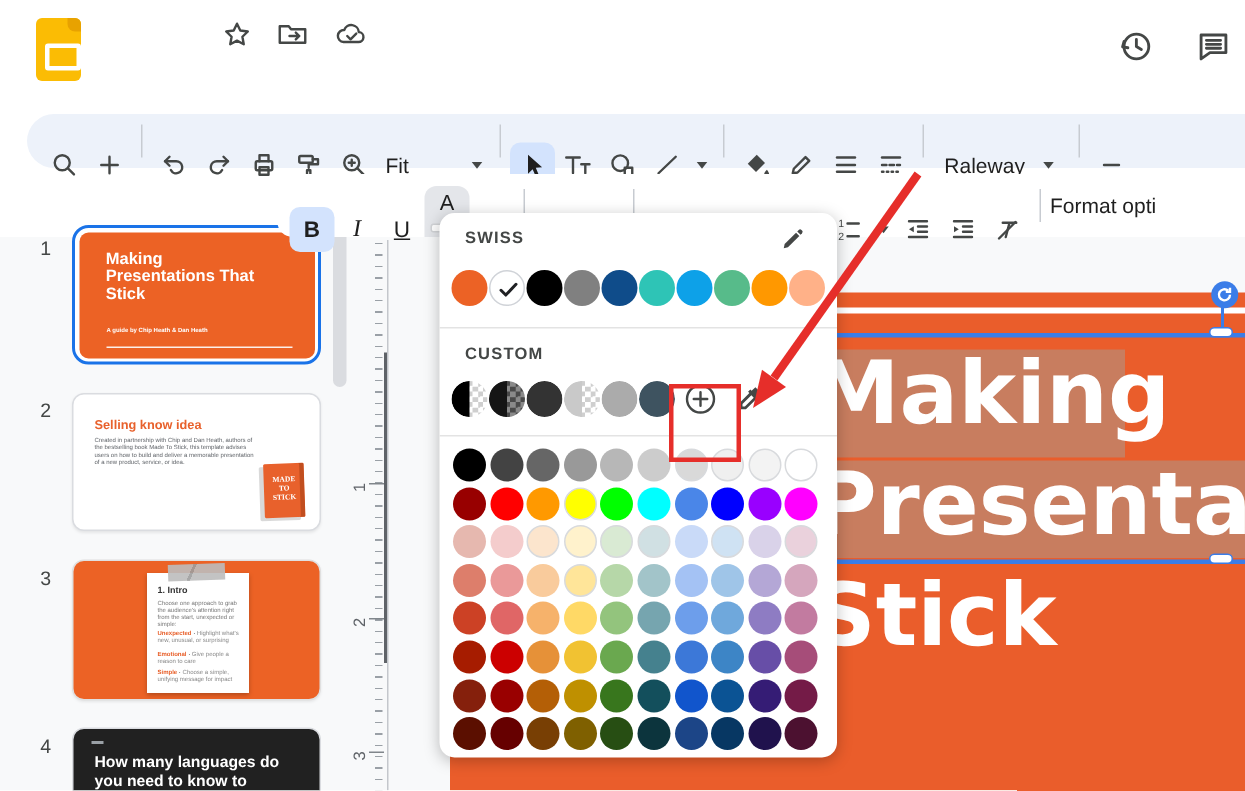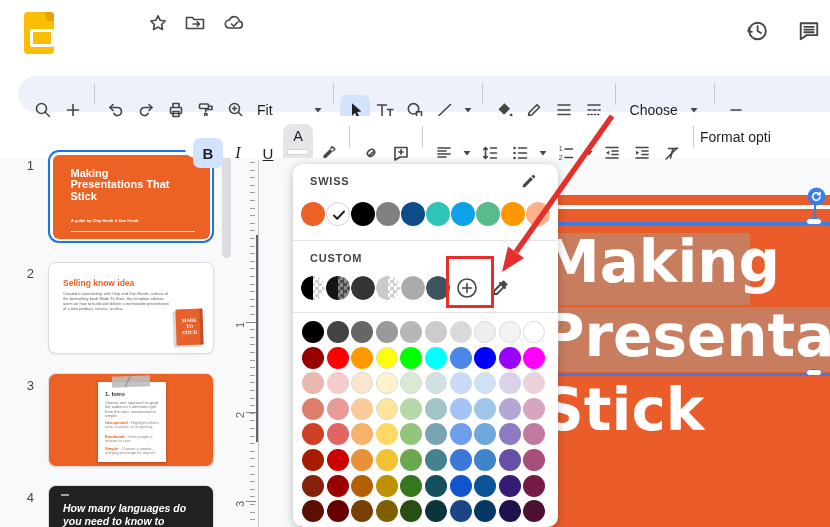--- a/index.html
+++ b/index.html
@@ -58,42 +58,42 @@
   .note{position:absolute;left:49px;top:8px;width:68px;height:80px;background:#fff;box-shadow:0 1px 3px rgba(0,0,0,.25);}
   .tape{position:absolute;left:63px;top:2px;width:38px;height:11px;background:#bdbdbd;opacity:.9;transform:rotate(-2deg);
         background-image:linear-gradient(115deg,transparent 40%,#9e9e9e 40%,#9e9e9e 45%,transparent 45%);}
   .n-title{position:absolute;left:7px;top:9px;font-size:6px;font-weight:bold;color:#333;}
   .n-body{position:absolute;left:7px;top:18px;width:56px;color:#777;}
   .n-bul{position:absolute;left:7px;width:58px;}
   .n-bul .bl{color:#e8612c;font-weight:bold;}
   .n-bul .bs{color:#888;}
   .thumb4{top:485px;height:60px;background:#212121;border:1px solid #dadce0;position:absolute;overflow:hidden;}
   .t4-dash{position:absolute;left:12px;top:8px;width:8px;height:2px;background:#9aa0a6;}
-  .t4-title{position:absolute;left:14px;top:16px;width:140px;color:#fff;font-weight:bold;font-size:10.5px;line-height:13px;font-style:italic;}
+  .t4-title{position:absolute;left:14px;top:16px;width:140px;color:#fff;font-weight:bold;font-size:10.5px;line-height:13px;}
   .scrollbar{position:absolute;left:222px;top:150px;width:9px;height:108px;background:#dadce0;border-radius:5px;}
 
   
   .ruler-base{position:absolute;left:258px;top:160px;width:1px;height:367px;background:#c4c7cc;}
   .ruler-ticks{position:absolute;left:250px;top:162px;width:5px;height:365px;
     background:repeating-linear-gradient(to bottom,#9aa0a6 0 1px,transparent 1px 7.6px);}
   .ruler-tickL{position:absolute;left:246px;width:10px;height:1px;background:#80868b;}
   .ruler-num{position:absolute;left:234px;width:12px;font-size:11px;color:#5f6368;transform:rotate(-90deg);}
   .ruler-sel{position:absolute;left:256px;top:235px;width:2px;height:207px;background:#5f6368;}
 
   
   .slide{position:absolute;left:300px;top:195px;width:530px;height:332px;background:#ea5d2b;overflow:hidden;}
   .slide .topline{position:absolute;left:0;top:10px;width:530px;height:4px;background:#fff;}
   .selline{position:absolute;left:0;width:530px;height:2.5px;background:#3b7de8;}
   .hl{position:absolute;background:#c87d5f;}
   .slide-text{position:absolute;left:242px;top:30px;color:#fff;font-weight:bold;font-size:58px;line-height:74px;
               letter-spacing:0px;white-space:nowrap;font-family:"DejaVu Sans",sans-serif;}
   .pillhandle{position:absolute;width:16px;height:7px;background:#fff;border:1.6px solid #3b7de8;border-radius:4px;box-sizing:border-box;}
 
   
-  .popup{position:absolute;left:293px;top:164px;width:265px;height:363px;background:#fff;border-radius:10px;
+  .popup{position:absolute;left:293px;top:142px;width:265px;height:363px;background:#fff;border-radius:10px;
          box-shadow:0 2px 10px rgba(0,0,0,.25);z-index:10;}
   .pop-label{position:absolute;left:17px;font-size:11px;font-weight:bold;letter-spacing:.8px;color:#444746;}
   .sw-row{position:absolute;left:8px;display:flex;gap:1px;}
   .sw{width:24px;height:24px;border-radius:50%;box-sizing:border-box;position:relative;flex:0 0 auto;}
   .sw.light{border:1px solid #d0d3d8;}
   .checker{background-image:conic-gradient(#cfcfcf 25%,#fff 0 50%,#cfcfcf 0 75%,#fff 0);background-size:7px 7px;overflow:hidden;}
   .checker.dark{background-image:conic-gradient(#4a4a4a 25%,#8a8a8a 0 50%,#4a4a4a 0 75%,#8a8a8a 0);}
   .halffill{position:absolute;left:0;top:0;height:100%;width:50%;}
   .pop-div{position:absolute;left:0;width:265px;height:1px;background:#e3e3e3;}
   .grid{position:absolute;left:9px;top:157px;display:grid;grid-template-columns:repeat(10,22px);gap:3.6px 2.6px;}
@@ -344,21 +344,21 @@
       </div>
     <div class="btn">
         <svg width="20" height="20" viewBox="0 0 20 20">
           <path class="ic" d="M4 5h12" stroke-width="1.6"></path>
           <path class="ic" d="M4 10h12" stroke-width="1.6" stroke-dasharray="3,2"></path>
           <path class="ic" d="M4 14.5h12" stroke-width="1.6" stroke-dasharray="1,2.2"></path>
         </svg>
       </div>
     <div class="vdiv"></div>
     <div class="btn" style="width:auto;padding:0 8px;">
-        <span class="lbl">Choose</span>
+        <span class="lbl">Raleway</span>
       </div>
     <div class="btn" style="width:16px;">
         <svg width="12" height="12" viewBox="0 0 12 12">
           <path class="icf" d="M2.5 4h7L6 8.5z"></path>
         </svg>
       </div>
     <div class="vdiv" style="margin-left:12px;"></div>
     <div class="btn">
         <svg width="20" height="20" viewBox="0 0 20 20">
           <path class="ic" d="M5 10h10" stroke-width="2"></path>

